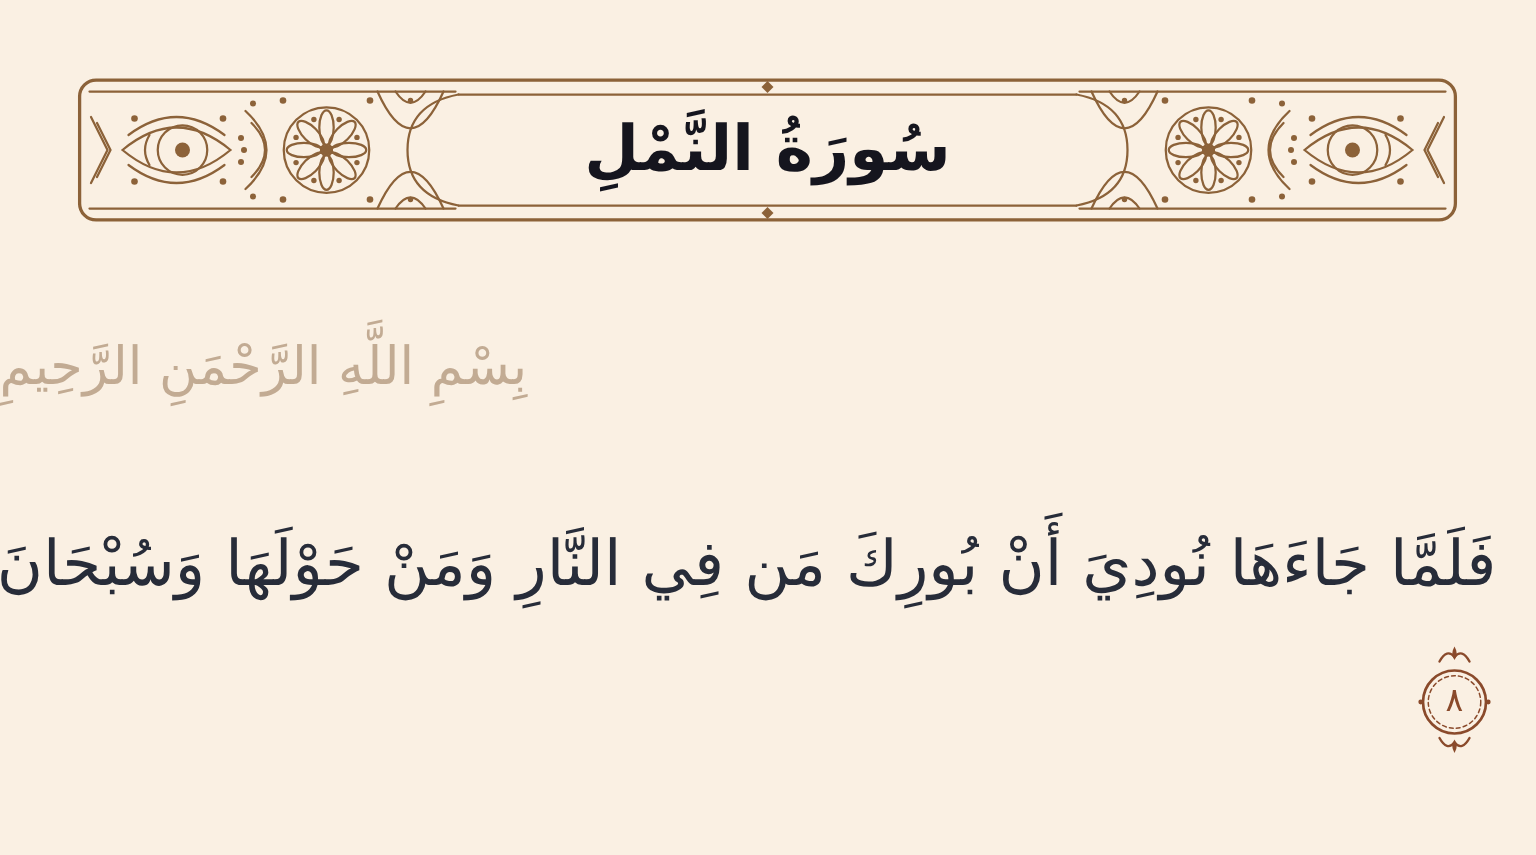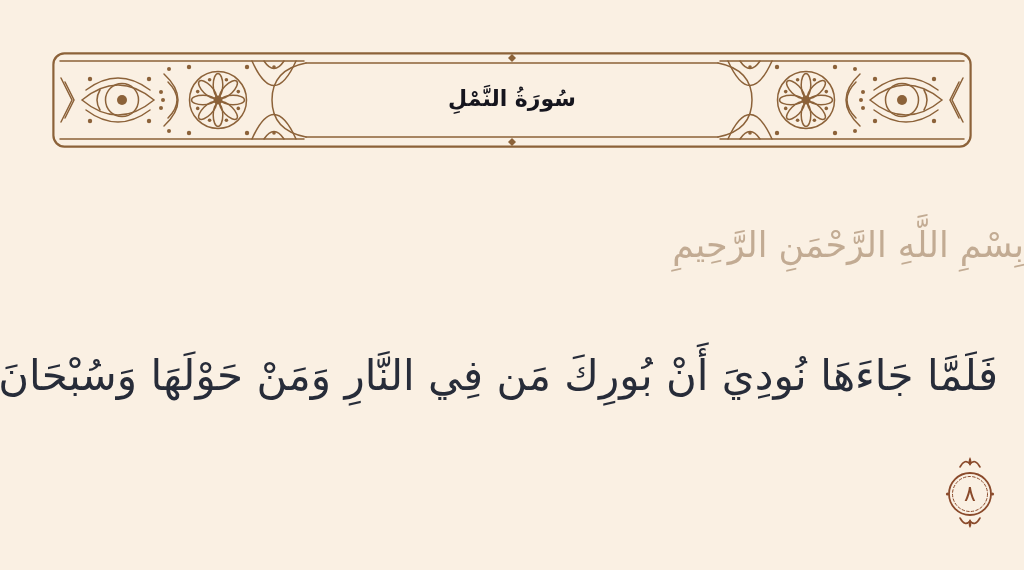--- a/index.html
+++ b/index.html
@@ -32,53 +32,53 @@
     width: 100%;
     height: 100%;
     display: block;
   }
   .surah-title {
     position: absolute;
     inset: 0;
     display: flex;
     align-items: center;
     justify-content: center;
-    font-size: 22px;
+    font-size: 42px;
     font-weight: bold;
     color: #15151E;
     letter-spacing: 0.5px;
     padding-bottom: 4px;
   }
 
   
   .bismillah {
     position: absolute;
     top: 222px;
     left: 0;
     width: 100%;
-    text-align: right;
+    text-align: left;
     font-size: 35px;
     color: #C2AB93;
     line-height: 46px;
   }
 
   
   .verse {
     position: absolute;
     top: 348px;
     right: 26px;
     left: 26px;
     direction: rtl;
     text-align: right;
     color: #272C39;
     font-size: 42px;
     line-height: 56px;
   }
   .verse-line { white-space: nowrap; }
-  .verse-line.first { margin-bottom: 50px; }
+  .verse-line.first { margin-bottom: 24px; }
   .verse-line.last {
     display: flex;
     align-items: center;
     justify-content: flex-start;
     gap: 10px;
   }
 
   
   .ayah-marker {
     position: relative;

